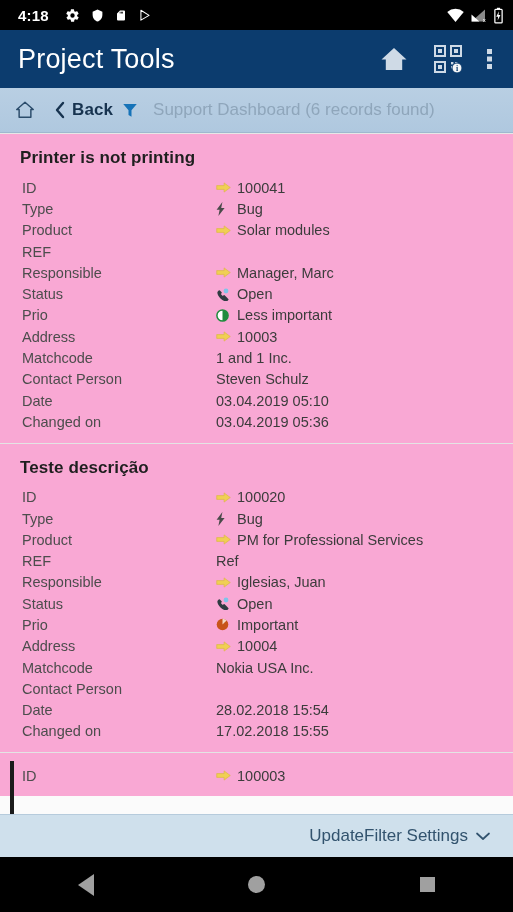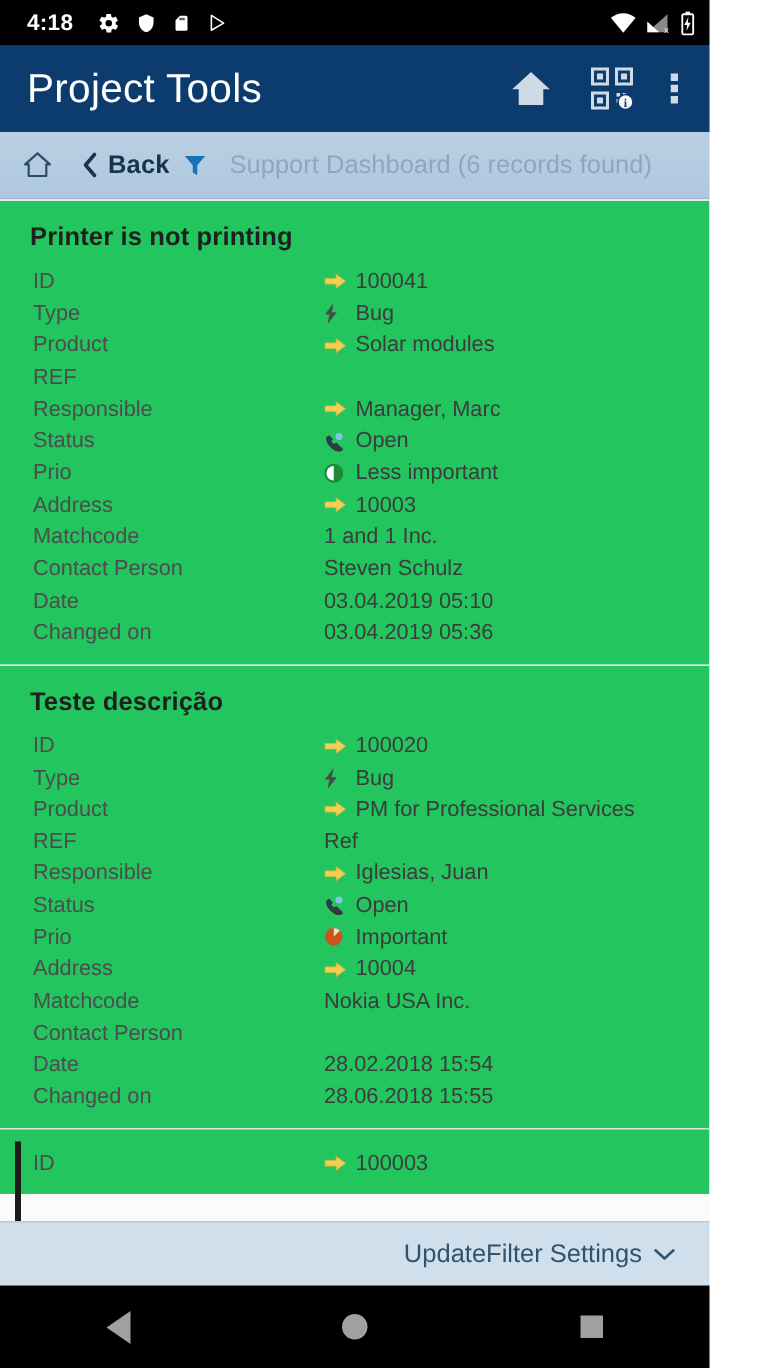--- a/index.html
+++ b/index.html
@@ -2,21 +2,21 @@
 <html><head>
 <meta charset="utf-8">
 <style>
   * { box-sizing: border-box; margin: 0; padding: 0; }
   html, body {
     width: 513px; height: 912px;
     background: #ffffff;
     font-family: "Liberation Sans", "DejaVu Sans", sans-serif;
     overflow: hidden;
   }
-  #app { position: relative; width: 473px; height: 912px; display: flex; flex-direction: column; }
+  #app { position: relative; width: 513px; height: 912px; display: flex; flex-direction: column; }
 
   
   .statusbar {
     height: 30px; background: #000000; color: #ffffff;
     display: flex; align-items: center; flex: 0 0 30px;
     padding: 0 9px 0 18px;
   }
   .sb-time { font-size: 15px; font-weight: bold; letter-spacing: .2px; }
   .sb-left-icons { display: flex; align-items: center; gap: 11px; margin-left: 16px; }
   .sb-spacer { flex: 1 1 auto; }
@@ -48,21 +48,21 @@
   .bc-back { display: flex; align-items: center; gap: 4px; cursor: pointer; margin-right: 8px; }
   .bc-back-label { color: #17334f; font-size: 17px; font-weight: bold; letter-spacing: .1px; }
   .bc-filter { display: flex; align-items: center; cursor: pointer; margin-right: 14px; }
   .bc-title { color: #8fa6bb; font-size: 17px; white-space: nowrap; overflow: hidden; text-overflow: ellipsis; }
 
   
   .content {
     flex: 1 1 auto; background: #fbfbfb; overflow: hidden; position: relative;
     border-top: 1px solid #e7e7e7;
   }
-  .record { position: relative; padding: 12px 0 10px 0; background: #22c55e; }
+  .record { position: relative; padding: 12px 0 10px 0; background: #f9a8d4; }
   .record + .record { border-top: 1px solid #e4e4e4; }
   .record.selected::before {
     content: ""; position: absolute; left: 10px; top: 8px; bottom: -30px;
     width: 4px; background: #1b1b1b;
   }
   .rec-title {
     font-size: 17px; font-weight: bold; color: #1f1f1f;
     padding: 2px 0 9px 20px; letter-spacing: .1px;
   }
   .record.selected .rec-title { padding-left: 22px; }
@@ -435,21 +435,21 @@
               <span class="row-label">Date</span>
               <span class="row-value">
                 <span class="row-icon empty"></span>
                 <span class="row-text">28.02.2018 15:54</span>
               </span>
             </div>
             <div class="row">
               <span class="row-label">Changed on</span>
               <span class="row-value">
                 <span class="row-icon empty"></span>
-                <span class="row-text">28.06.2018 15:55</span>
+                <span class="row-text">17.02.2018 15:55</span>
               </span>
             </div>
           </div>
         </div>
         <div class="record selected">
           <div class="rows">
             <div class="row">
               <span class="row-label">ID</span>
               <span class="row-value">
                 <span class="row-icon">

